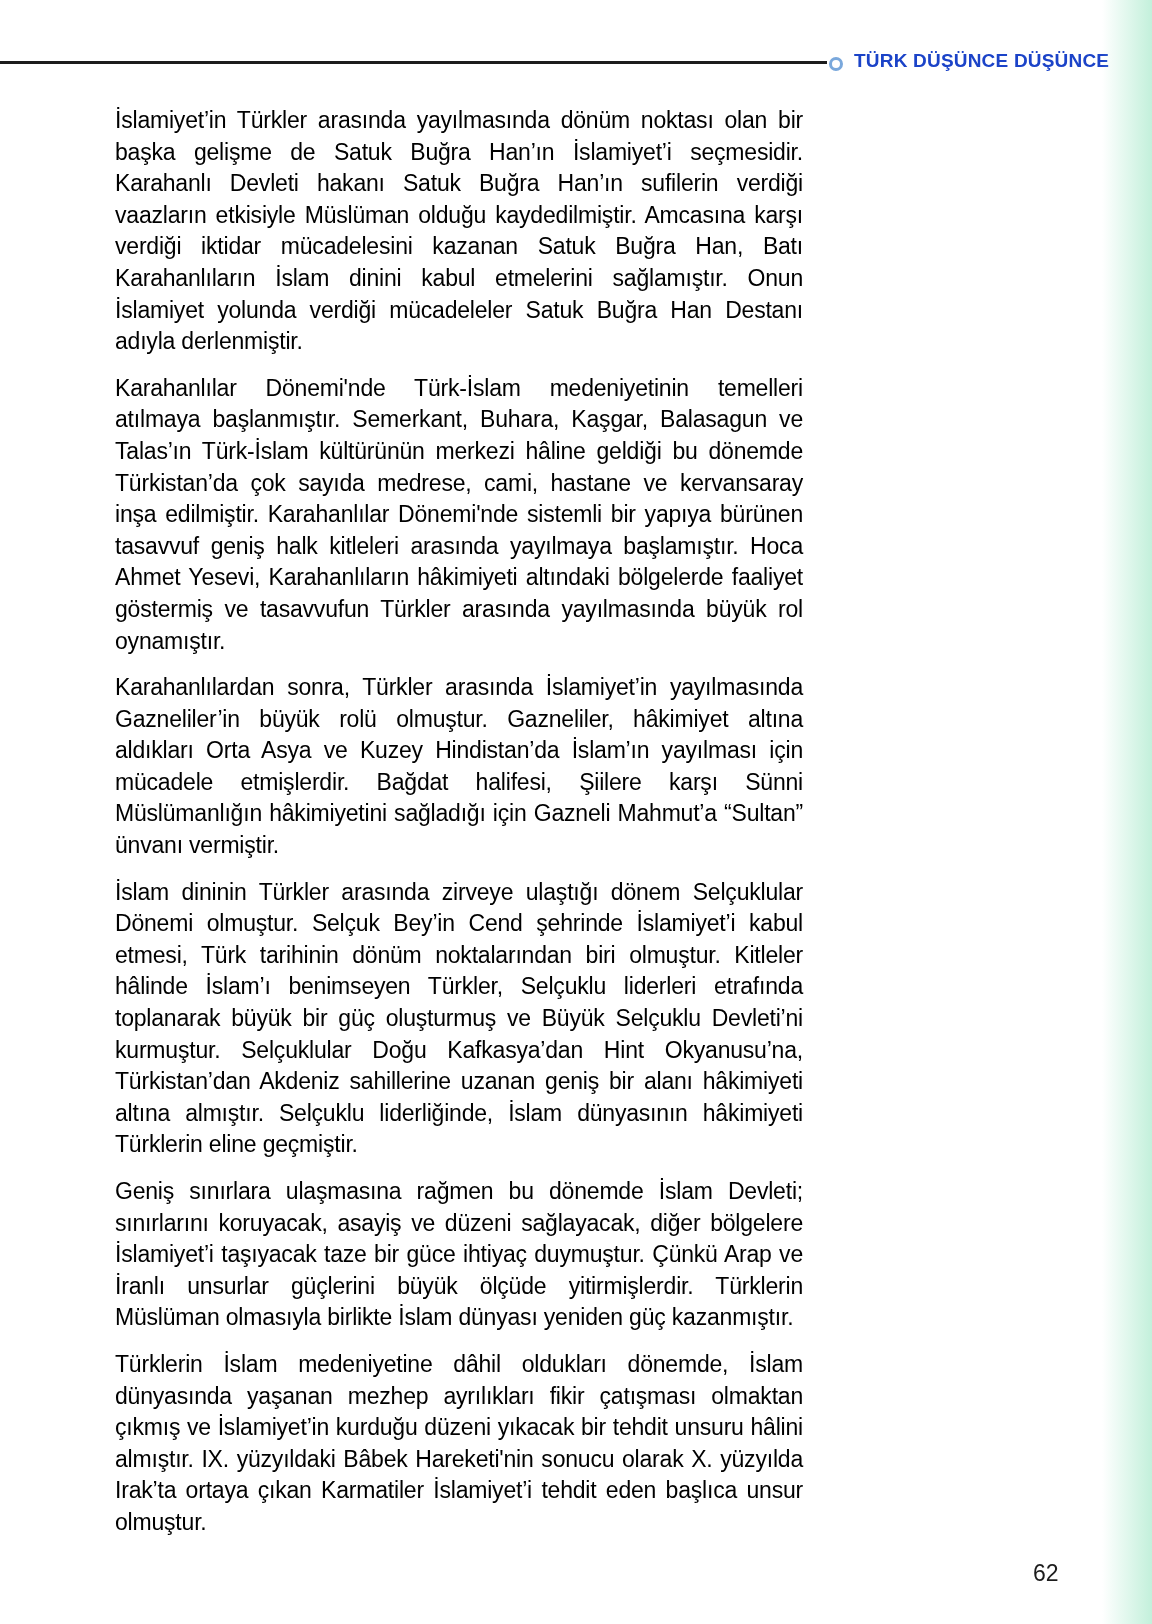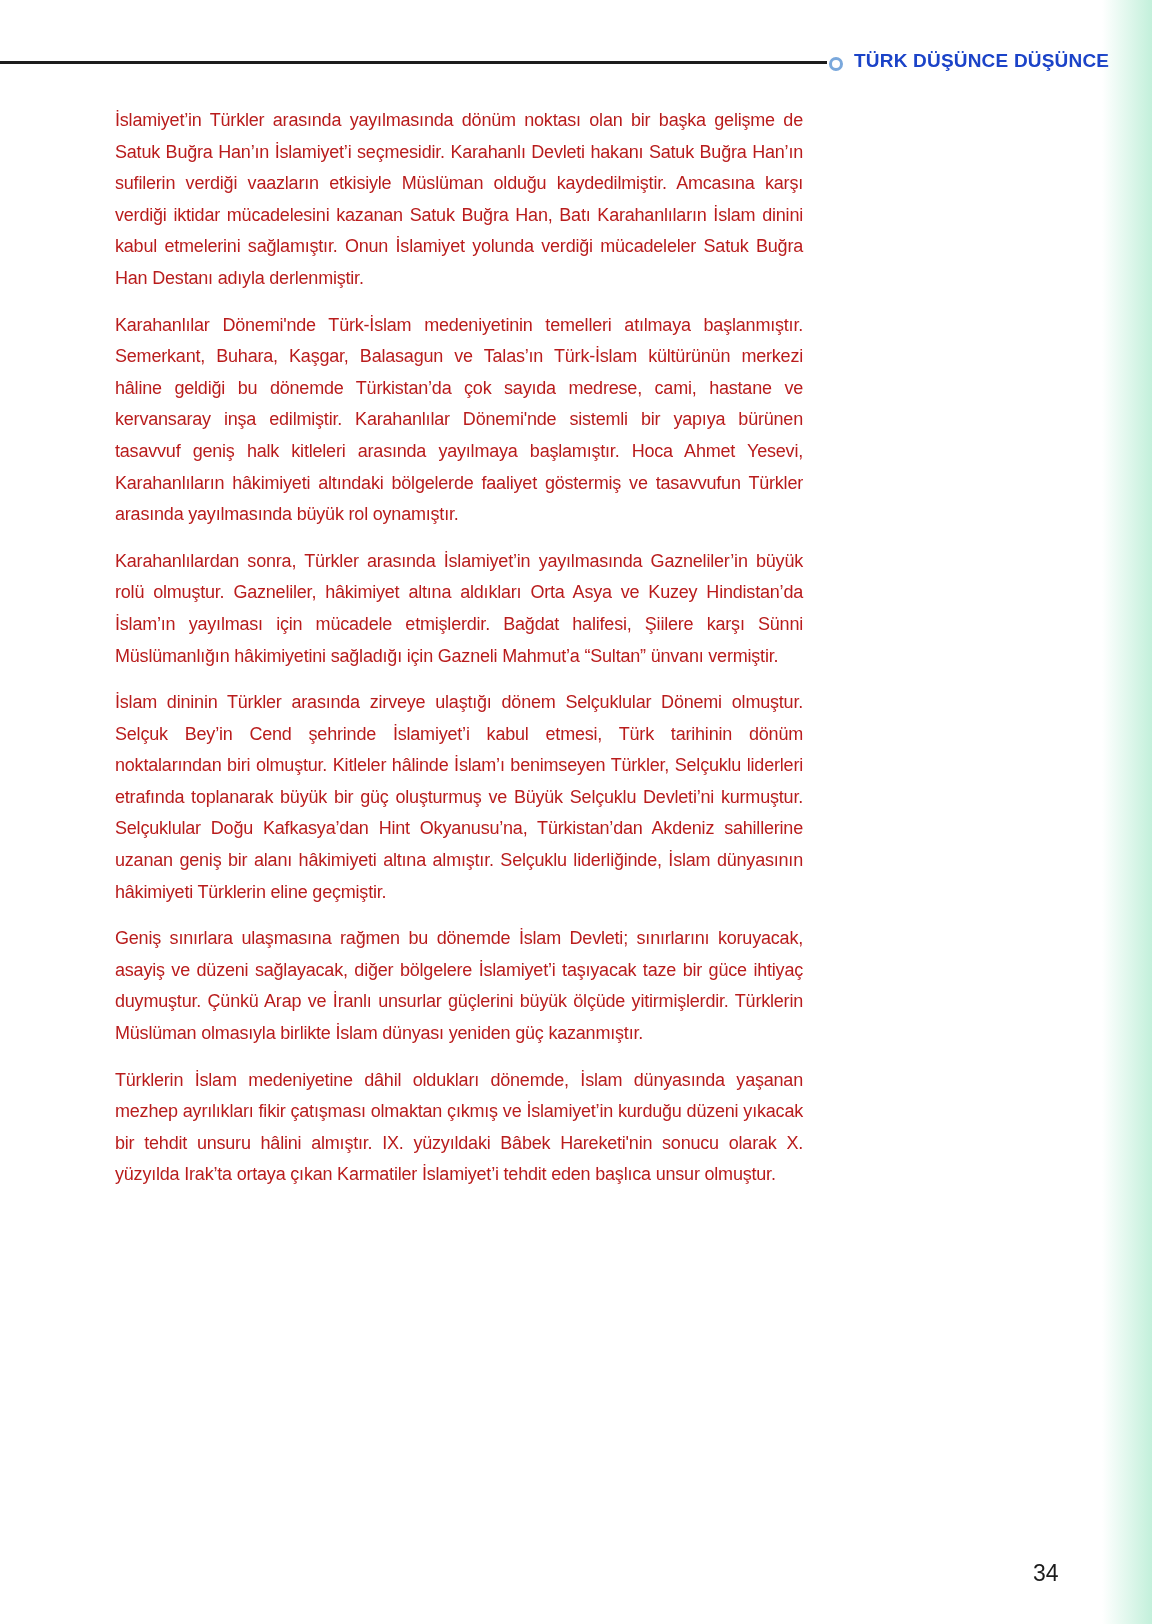--- a/index.html
+++ b/index.html
@@ -57,23 +57,23 @@
   }
   
   .body-text {
     position: absolute;
     left: 115px;
     top: 105px;
     width: 688px;
   }
   .body-text p {
     margin: 0 0 15px 0;
-    font-size: 18px;
+    font-size: 23px;
     line-height: 31.6px;
-    color: #b91c1c;
+    color: #000000;
     text-align: justify;
     letter-spacing: -0.2px;
     hyphens: auto;
     -webkit-hyphens: auto;
   }
   
   .page-number {
     position: absolute;
     left: 1033px;
     top: 1560px;
@@ -95,18 +95,18 @@
   <main class="body-text">
     <p>İslamiyet’in Türkler arasında yayılmasında dönüm noktası olan bir başka gelişme de Satuk Buğra Han’ın İslamiyet’i seçmesidir. Karahanlı Devleti hakanı Satuk Buğra Han’ın sufilerin verdiği vaazların etkisiyle Müslüman olduğu kaydedilmiştir. Amcasına karşı verdiği iktidar mücadelesini kazanan Satuk Buğra Han, Batı Karahanlıların İslam dinini kabul etmelerini sağlamıştır. Onun İslamiyet yolunda verdiği mücadeleler Satuk Buğra Han Destanı adıyla derlenmiştir.</p>
     <p>Karahanlılar Dönemi'nde Türk-İslam medeniyetinin temelleri atılmaya başlanmıştır. Semerkant, Buhara, Kaşgar, Balasagun ve Talas’ın Türk-İslam kültürünün merkezi hâline geldiği bu dönemde Türkistan’da çok sayıda medrese, cami, hastane ve kervansaray inşa edilmiştir. Karahanlılar Dönemi'nde sistemli bir yapıya bürünen tasavvuf geniş halk kitleleri arasında yayılmaya başlamıştır. Hoca Ahmet Yesevi, Karahanlıların hâkimiyeti altındaki bölgelerde faaliyet göstermiş ve tasavvufun Türkler arasında yayılmasında büyük rol oynamıştır.</p>
     <p>Karahanlılardan sonra, Türkler arasında İslamiyet’in yayılmasında Gazneliler’in büyük rolü olmuştur. Gazneliler, hâkimiyet altına aldıkları Orta Asya ve Kuzey Hindistan’da İslam’ın yayılması için mücadele etmişlerdir. Bağdat halifesi, Şiilere karşı Sünni Müslümanlığın hâkimiyetini sağladığı için Gazneli Mahmut’a “Sultan” ünvanı vermiştir.</p>
     <p>İslam dininin Türkler arasında zirveye ulaştığı dönem Selçuklular Dönemi olmuştur. Selçuk Bey’in Cend şehrinde İslamiyet’i kabul etmesi, Türk tarihinin dönüm noktalarından biri olmuştur. Kitleler hâlinde İslam’ı benimseyen Türkler, Selçuklu liderleri etrafında toplanarak büyük bir güç oluşturmuş ve Büyük Selçuklu Devleti’ni kurmuştur. Selçuklular Doğu Kafkasya’dan Hint Okyanusu’na, Türkistan’dan Akdeniz sahillerine uzanan geniş bir alanı hâkimiyeti altına almıştır. Selçuklu liderliğinde, İslam dünyasının hâkimiyeti Türklerin eline geçmiştir.</p>
     <p>Geniş sınırlara ulaşmasına rağmen bu dönemde İslam Devleti; sınırlarını koruyacak, asayiş ve düzeni sağlayacak, diğer bölgelere İslamiyet’i taşıyacak taze bir güce ihtiyaç duymuştur. Çünkü Arap ve İranlı unsurlar güçlerini büyük ölçüde yitirmişlerdir. Türklerin Müslüman olmasıyla birlikte İslam dünyası yeniden güç kazanmıştır.</p>
     <p>Türklerin İslam medeniyetine dâhil oldukları dönemde, İslam dünyasında yaşanan mezhep ayrılıkları fikir çatışması olmaktan çıkmış ve İslamiyet’in kurduğu düzeni yıkacak bir tehdit unsuru hâlini almıştır. IX. yüzyıldaki Bâbek Hareketi'nin sonucu olarak X. yüzyılda Irak’ta ortaya çıkan Karmatiler İslamiyet’i tehdit eden başlıca unsur olmuştur.</p>
   </main>
 
   <footer>
-    <div class="page-number">34</div>
+    <div class="page-number">62</div>
   </footer>
 
   <div class="edge-gradient"></div>
 
 </div>
 
 </body></html>

